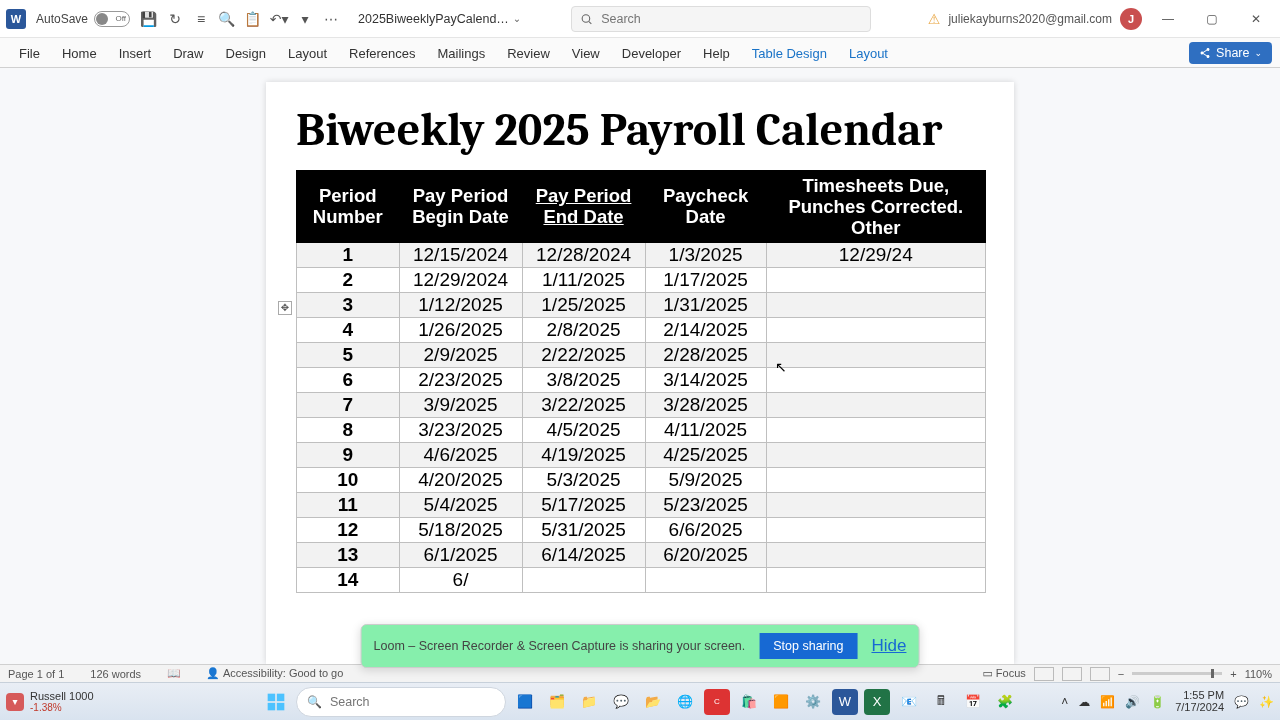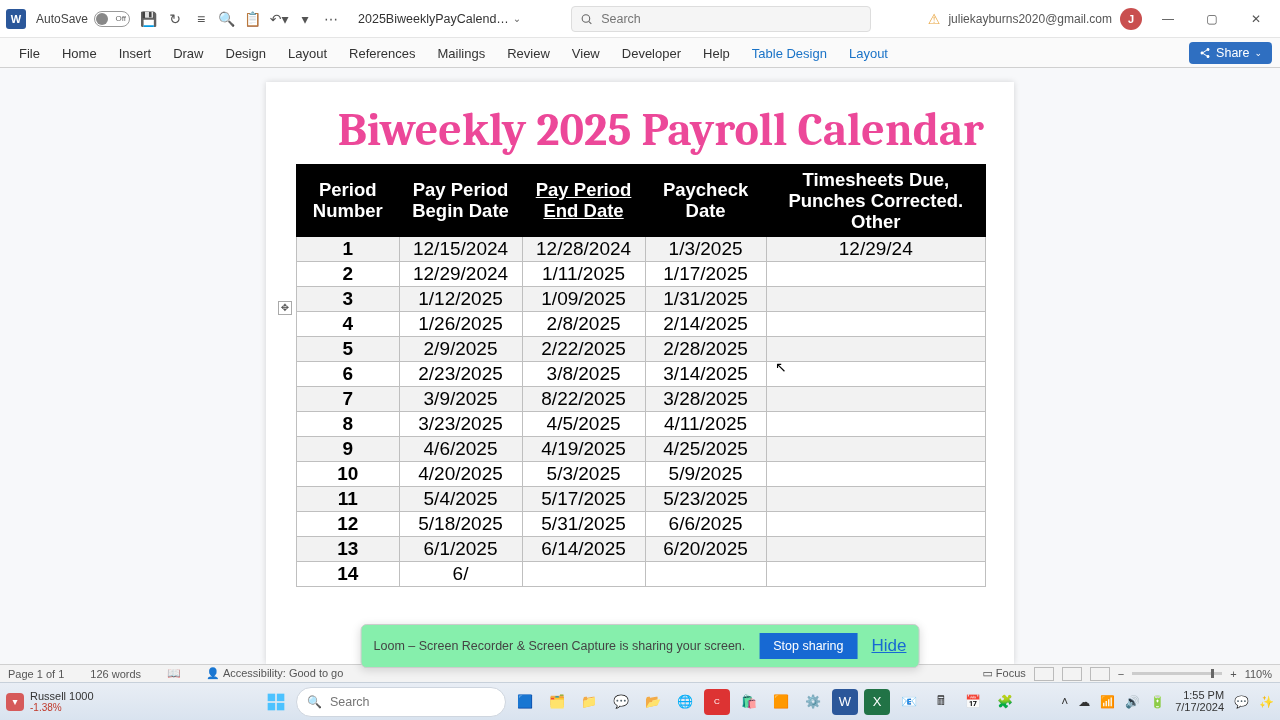--- a/index.html
+++ b/index.html
@@ -28,21 +28,21 @@
 .ribbon { height:30px; background:#fafafa; display:flex; align-items:flex-end; padding:0 8px; border-bottom:1px solid #d0d0d0;}
 .ribbon-tab{font-size:13px;color:#333;padding:6px 11px;cursor:pointer;}
 .ribbon-tab.ctx{color:#1a73c7;}
 .share-btn{margin-left:auto;background:#2f6fc1;color:#fff;font-size:12.5px;padding:4px 10px;border-radius:4px;display:flex;align-items:center;gap:5px;cursor:pointer;margin-bottom:3px;}
 .share-btn svg{width:12px;height:12px;}
 
 
 .canvas{position:absolute;top:68px;bottom:18px;left:0;right:0;background:#f7f8fa;display:flex;justify-content:center;overflow:hidden;}
 .page{width:748px;background:#fff;margin-top:14px;box-shadow:0 0 6px rgba(0,0,0,.15);padding:20px 30px 0 30px;position:relative;}
 .table-handle{position:absolute;left:12px;top:219px;width:14px;height:14px;border:1px solid #aaa;background:#fff;font-size:10px;line-height:12px;text-align:center;color:#555;cursor:move;}
-.doc-title{font-family:"Cambria","Times New Roman",serif;font-weight:bold;font-size:46px;text-align:right;line-height:1.25;margin-bottom:4px;color:#ec4899;}
+.doc-title{font-family:"Cambria","Times New Roman",serif;font-weight:bold;font-size:46px;text-align:left;line-height:1.25;margin-bottom:10px;color:#000000;}
 
 table.cal{border-collapse:collapse;width:690px;margin:0 auto;font-family:"Calibri",Arial,sans-serif;}
 table.cal th{background:#000;color:#fff;font-size:18.5px;font-weight:bold;padding:4px 6px;border:1px solid #000;line-height:1.15;}
 table.cal td{border:1px solid #bfbfbf;font-size:19px;text-align:center;padding:1px 4px;color:#000;}
 table.cal td.pn{font-weight:bold;}
 table.cal tbody tr:nth-child(odd){background:#f2f2f2;}
 table.cal tbody tr:nth-child(even){background:#ffffff;}
 
 
 .statusbar{position:absolute;bottom:0;left:0;right:0;height:18px;background:#f3f3f3;border-top:1px solid #d0d0d0;display:flex;align-items:center;font-size:11px;color:#555;padding:0 8px;gap:26px;}
@@ -169,21 +169,21 @@
             <tr>
               <td class="pn">2</td>
               <td>12/29/2024</td>
               <td>1/11/2025</td>
               <td>1/17/2025</td>
               <td></td>
             </tr>
             <tr>
               <td class="pn">3</td>
               <td>1/12/2025</td>
-              <td>1/09/2025</td>
+              <td>1/25/2025</td>
               <td>1/31/2025</td>
               <td></td>
             </tr>
             <tr>
               <td class="pn">4</td>
               <td>1/26/2025</td>
               <td>2/8/2025</td>
               <td>2/14/2025</td>
               <td></td>
             </tr>
@@ -197,21 +197,21 @@
             <tr>
               <td class="pn">6</td>
               <td>2/23/2025</td>
               <td>3/8/2025</td>
               <td>3/14/2025</td>
               <td></td>
             </tr>
             <tr>
               <td class="pn">7</td>
               <td>3/9/2025</td>
-              <td>8/22/2025</td>
+              <td>3/22/2025</td>
               <td>3/28/2025</td>
               <td></td>
             </tr>
             <tr>
               <td class="pn">8</td>
               <td>3/23/2025</td>
               <td>4/5/2025</td>
               <td>4/11/2025</td>
               <td></td>
             </tr>

